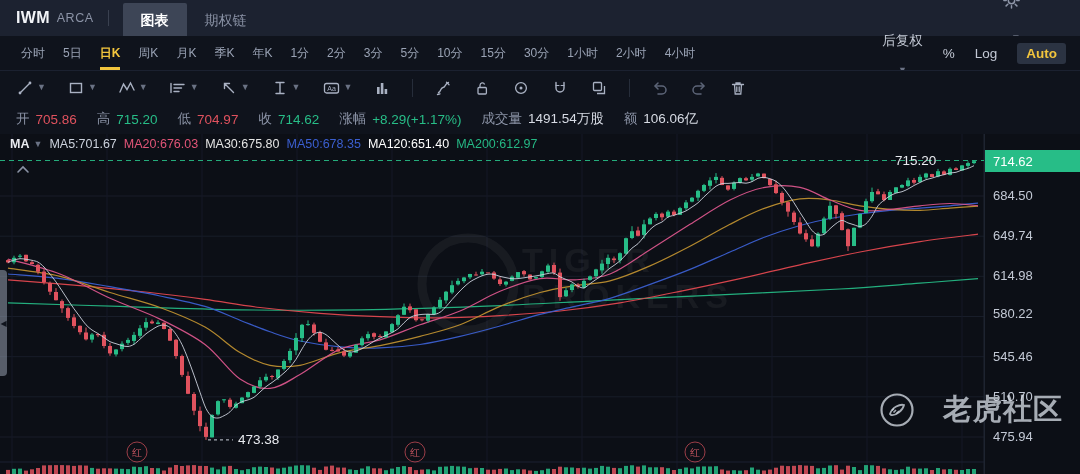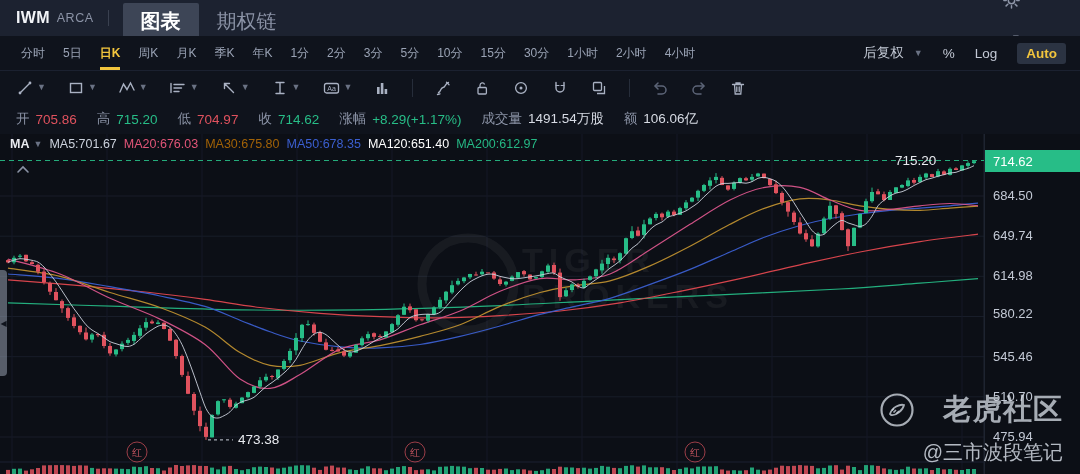--- a/index.html
+++ b/index.html
@@ -7,37 +7,37 @@
               font-family:"Liberation Sans", sans-serif; -webkit-font-smoothing:antialiased; }
   .app { width:1080px; height:474px; display:flex; flex-direction:column; color:#d7dbe4; }
 
   
   .titlebar { height:36px; background:#1c2230; display:flex; align-items:center; justify-content:space-between;
               padding:0 14px 0 16px; flex:0 0 auto;gap:32px; }
   .tb-left { display:flex; align-items:center; height:100%; }
   .symbol { font-size:16px; font-weight:700; color:#f2f4f8; letter-spacing:.3px; }
   .exchange { font-size:12.5px; color:#8b93a6; margin-left:7px; letter-spacing:.5px; }
   .vsep { width:1px; height:16px; background:#3a4150; margin:0 14px; }
-  .tab { height:36px; margin-top:6px; display:flex; align-items:center; padding:0 18px; font-size:20px;
+  .tab { height:36px; margin-top:6px; display:flex; align-items:center; padding:0 18px; font-size:14px;
          color:#8b93a6; cursor:pointer; }
   .tab.active { background:#3d4556; color:#ffffff; font-weight:700; border-radius:2px 2px 0 0; }
   .tb-right { display:flex; align-items:center; gap:22px;flex-direction:column; }
   .tb-icon { width:20px; height:20px; display:flex; align-items:center; justify-content:center; }
   .layout-btn { display:flex; align-items:center; gap:5px; color:#9aa3b5; font-size:13.5px; }
   .caret { color:#6a7284; font-size:9px; line-height:1; }
 
   
   .tfbar { height:34px; background:#0f131c; display:flex; align-items:stretch; justify-content:space-between;
            padding:0 14px 0 12px; flex:0 0 auto; }
   .tf-list { display:flex; align-items:stretch; }
   .tf { display:flex; align-items:center; padding:0 9px; font-size:12px; color:#9aa3b5; cursor:pointer; position:relative; }
   .tf.active { color:#f2c53d; font-weight:700; }
   .tf.active::after { content:""; position:absolute; left:9px; right:9px; bottom:0; height:3px; background:#f2c53d; }
   .tf-right { display:flex; align-items:center; gap:20px; }
-  .adj { display:flex; align-items:center; gap:10px; font-size:13.5px; color:#c3c9d5; }
+  .adj { display:flex; align-items:center; gap:16px; font-size:13.5px; color:#c3c9d5;flex-direction:column; }
   .mode-btn { font-size:13.5px; color:#c3c9d5; }
   .mode-btn.pill { background:#2b3342; color:#f2c53d; font-weight:700; padding:3px 9px; border-radius:3px; }
 
   
   .drawbar { height:34px; background:#0f131c; border-top:1px solid #1b2130; display:flex; align-items:center;
              padding:0 16px; gap:21px; flex:0 0 auto; }
   .tool { display:flex; align-items:center; gap:3px; }
   .tool svg { display:block; }
   .bar-sep { width:1px; height:18px; background:#262d3a; }
 
@@ -49,21 +49,21 @@
   .up { color:#27bd87; }
   .down { color:#e0525e; }
   .neutral { color:#d7dbe4; }
 
   
   .chart-region { position:relative; height:340px; background:#0c0f16; flex:0 0 auto; }
   #chart-svg { position:absolute; left:0; top:0; }
   .ma-legend { position:absolute; left:10px; top:3px; display:flex; align-items:center; gap:7px;
                font-size:12.5px; z-index:5; }
   .ma-t { color:#e8eaef; font-weight:600; display:flex; align-items:center; gap:4px; }
-  .c-ma5 { color:#ccd2dd; } .c-ma20 { color:#e25578; } .c-ma30 { color:#a16207; }
+  .c-ma5 { color:#ccd2dd; } .c-ma20 { color:#e25578; } .c-ma30 { color:#e5e5e5; }
   .c-ma50 { color:#3b5fd0; } .c-ma120 { color:#ffffff; } .c-ma200 { color:#25b884; }
   .pane-collapse { position:absolute; left:16px; top:26px; color:#8b93a6; z-index:5; }
   .side-handle { position:absolute; left:0; top:136px; width:7px; height:106px; background:rgba(150,158,175,.55);
                  border-radius:0 4px 4px 0; z-index:5; display:flex; align-items:center; justify-content:center; }
   .side-handle span { color:#10141d; font-size:8px; }
 
   .axis { position:absolute; right:0; top:0; bottom:0; width:96px; border-left:1px solid #1e2430; z-index:3; }
   .tick { position:absolute; left:8px; font-size:13px; color:#c3c9d5; }
   .price-tag { position:absolute; left:0; right:0; height:22px; background:#27bd87; color:#ffffff;
                font-size:13px; display:flex; align-items:center; padding-left:8px; }
@@ -860,17 +860,16 @@
 
     <div class="wm-right">
       <div class="wm-row">
         <svg width="36" height="36" viewBox="0 0 36 36" fill="none" stroke="rgba(210,216,226,.78)" stroke-width="2.2">
           <circle cx="18" cy="18" r="15.5"></circle>
           <path d="M11 22 C13 15 21 12 25 13 C24 18 17 24 12 23 Z" stroke-width="1.8"></path>
           <path d="M14.5 20.5 l2.5 -2.5 M17.5 21.5 l2.5 -2.5 M13 18.5 l2 -2" stroke-width="1.6"></path>
         </svg>
         <span class="wm-brand">老虎社区</span>
       </div>
-      <div class="wm-author">@三市波段笔记</div>
     </div>
   </div>
 
 </div>
 
 </body></html>

